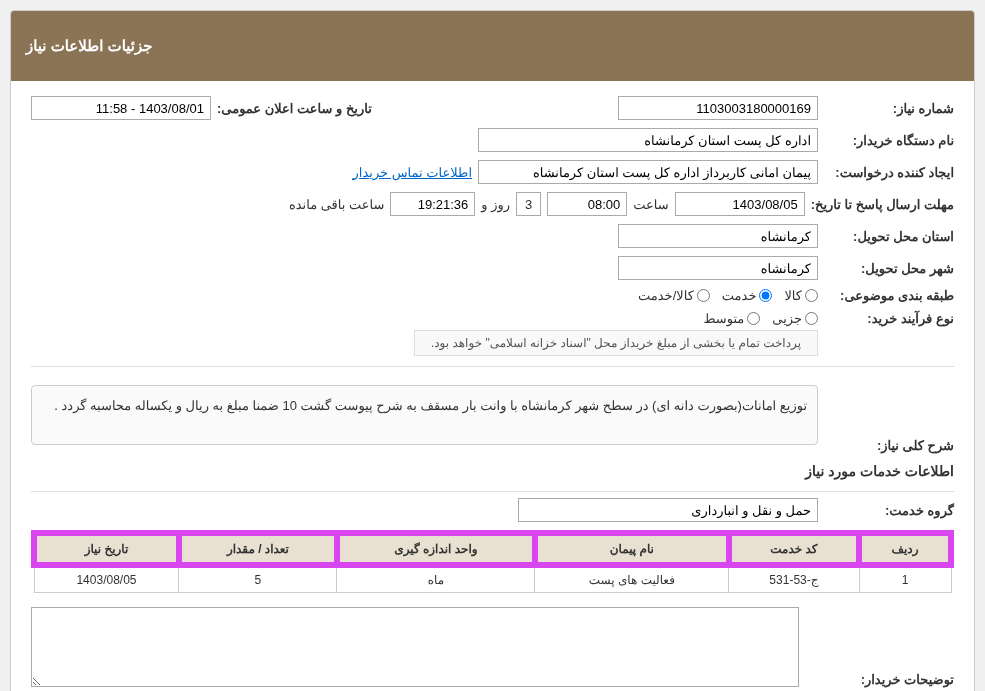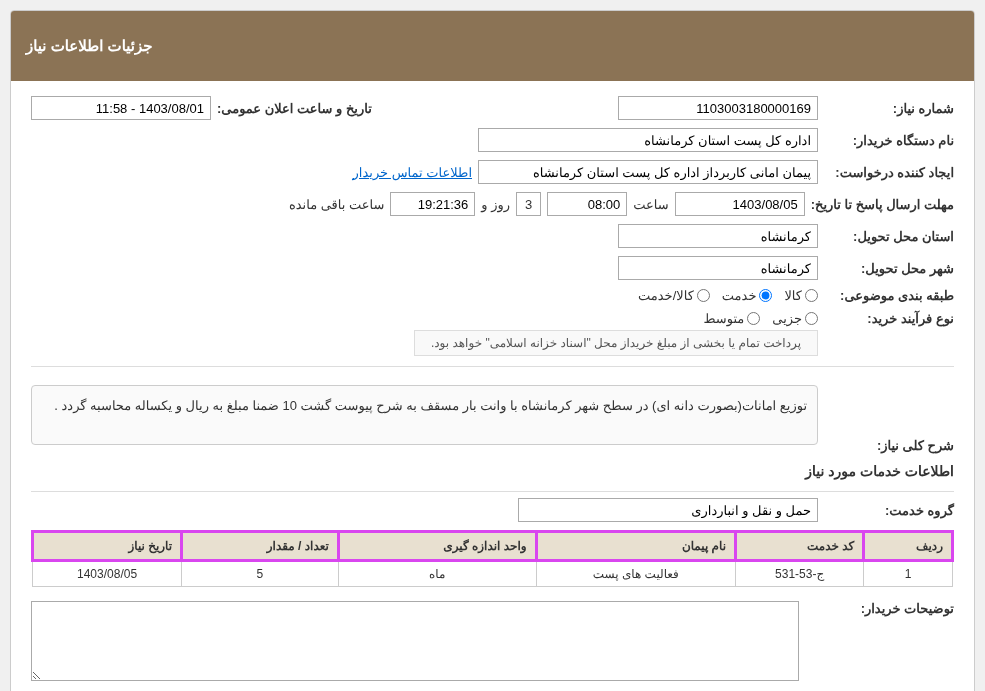--- a/index.html
+++ b/index.html
@@ -93,35 +93,35 @@
       text-align: right;
       border-radius: 4px;
     }
     .services-table {
       width: 100%;
       border-collapse: collapse;
       margin-top: 8px;
     }
     .services-table th {
       background: #e8e0d0;
-      border: 3px solid #d946ef;
+      border: 6px solid #d946ef;
       padding: 6px 8px;
-      text-align: right;
+      text-align: center;
       font-size: 12px;
       font-weight: bold;
     }
     .services-table td {
       border: 1px solid #ccc;
       padding: 5px 8px;
       text-align: center;
       font-size: 12px;
     }
     .buyer-notes {
       display: flex;
-      align-items: flex-start;
+      align-items: flex-end;
       margin-top: 12px;
       gap: 25px;
     }
     .buyer-notes-label {
       font-weight: bold;
       white-space: nowrap;
       min-width: 130px;
       text-align: right;
     }
     .notes-textarea {

